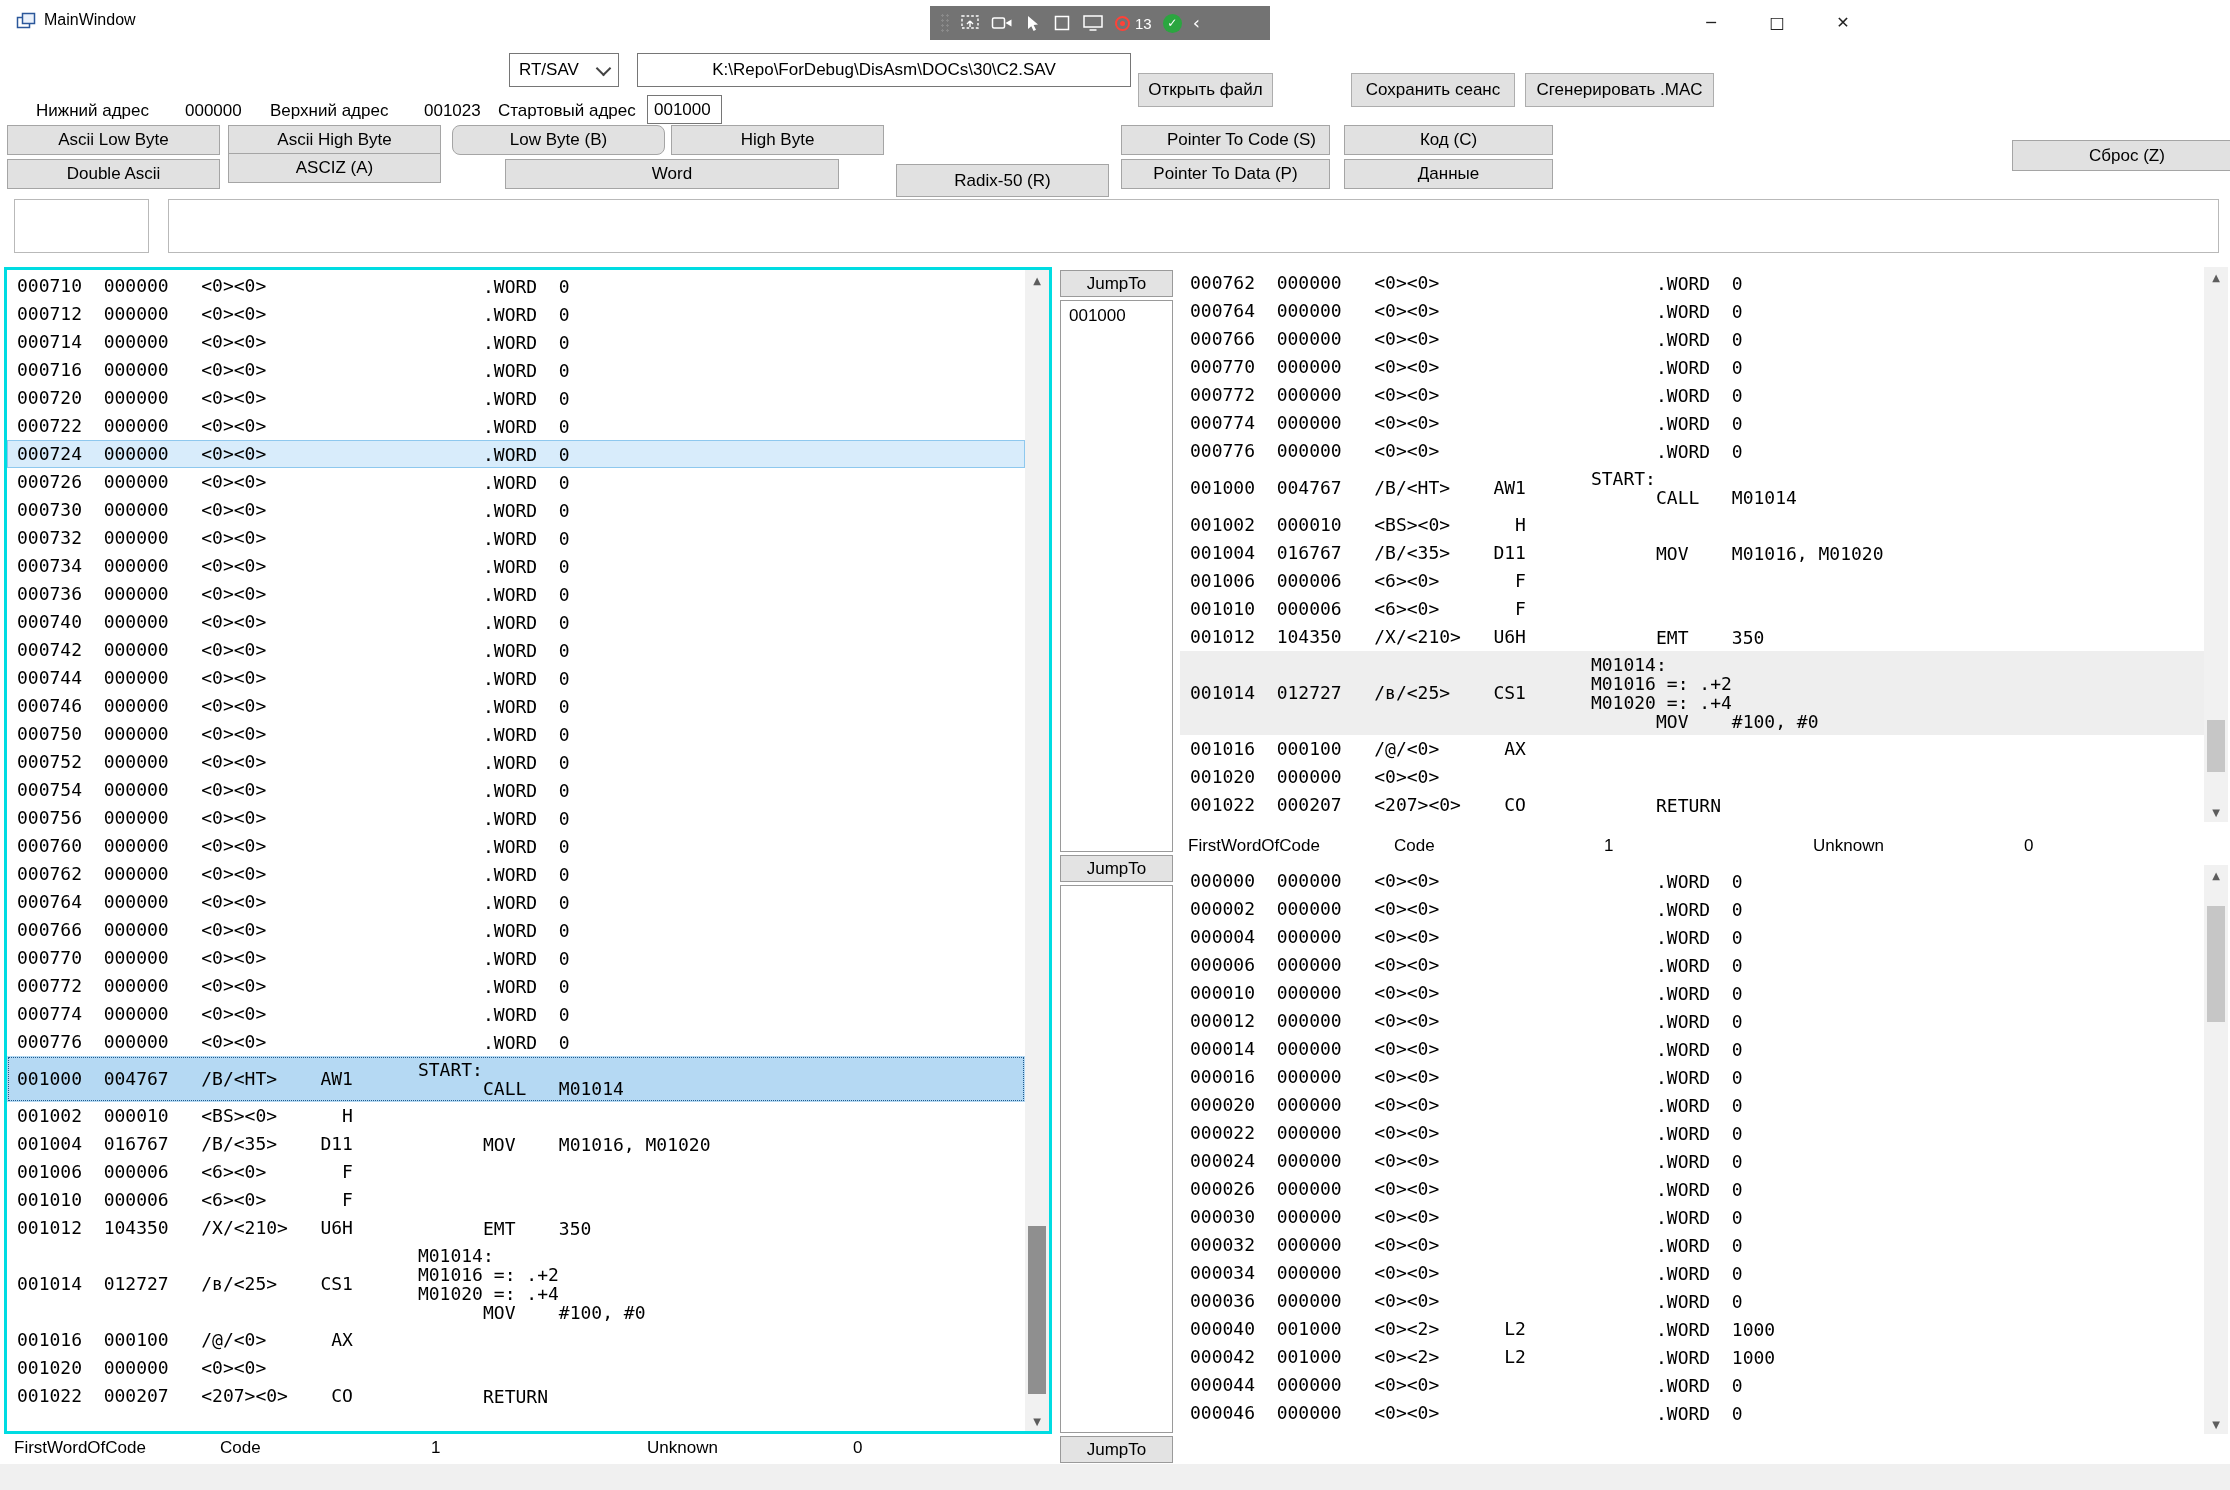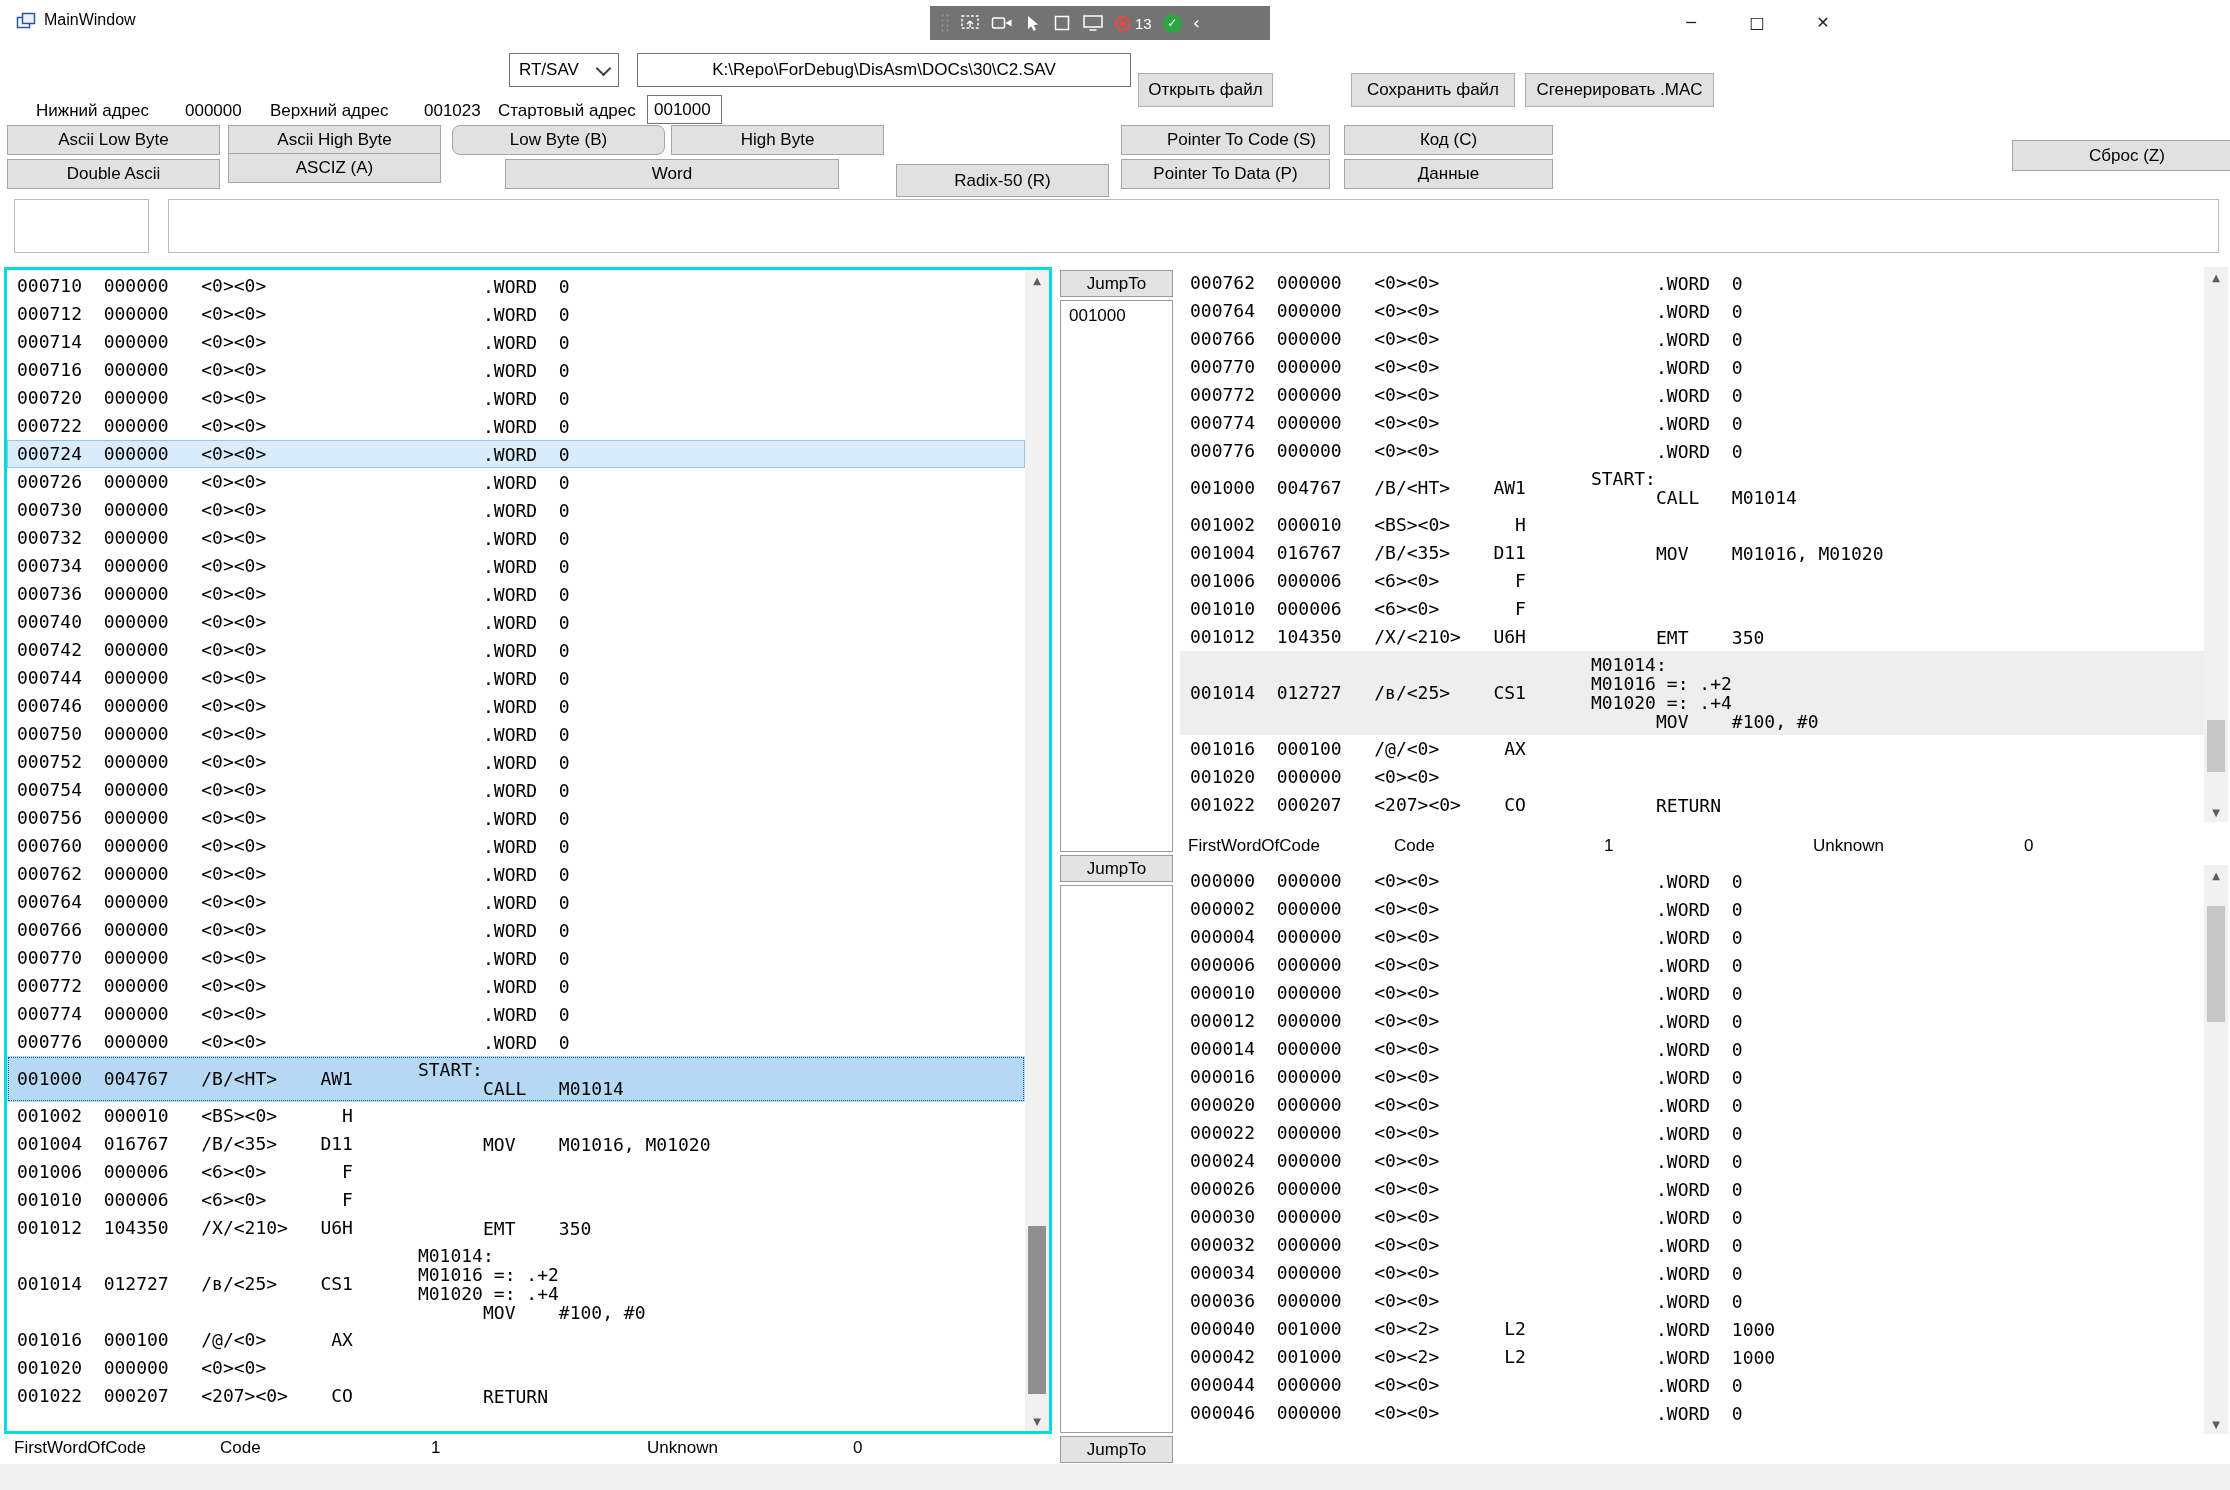--- a/index.html
+++ b/index.html
@@ -1,20 +1,20 @@
 <!DOCTYPE html>
 <html><head>
 <meta charset="utf-8">
 <style>
   html,body{margin:0;padding:0;}
   body{font-family:"Liberation Sans",sans-serif;background:#fff;}
   .app{position:relative;width:2230px;height:1490px;background:#fff;overflow:hidden;color:#000;}
 
   
-  .titlebar{position:absolute;left:0;top:0;width:1856px;height:45px;background:#fff;}
+  .titlebar{position:absolute;left:0;top:0;width:1856px;height:45px;background:#fff;padding-left:20px;}
   .app-icon{position:absolute;left:16px;top:12px;width:20px;height:20px;}
   .win-title{position:absolute;left:44px;top:11px;font-size:16px;}
   .wincontrols{position:absolute;right:0;top:0;height:45px;display:flex;}
   .wbtn{width:66px;height:45px;display:flex;align-items:center;justify-content:center;
         font-family:"DejaVu Sans",sans-serif;font-size:16px;color:#222;}
 
   
   .recorder{position:absolute;left:930px;top:6px;width:340px;height:34px;background:#737373;
             display:flex;align-items:center;gap:11px;padding:0 10px;box-sizing:border-box;}
   .grip{width:9px;height:20px;background-image:radial-gradient(#8a8a8a 1.2px,transparent 1.4px);
@@ -173,21 +173,21 @@
       <div class="wbtn">✕</div>
     </div>
   </div>
 
   <div class="combo">
     <span>RT/SAV</span>
     <span class="caret"></span>
   </div>
   <input class="pathbox" value="K:\Repo\ForDebug\DisAsm\DOCs\30\C2.SAV" style="">
   <div class="btn btn-open">Открыть файл</div>
-  <div class="btn btn-save">Сохранить файл</div>
+  <div class="btn btn-save">Сохранить сеанс</div>
   <div class="btn btn-gen">Сгенерировать .MAC</div>
 
   <span class="alabel al-lower">Нижний адрес</span>
   <span class="avalue av-lower">000000</span>
   <span class="alabel al-upper">Верхний адрес</span>
   <span class="avalue av-upper">001023</span>
   <span class="alabel al-start">Стартовый адрес</span>
   <input class="start-input" value="001000" style="">
 
   <div class="tb tb-ascii-low">Ascii Low Byte</div>

